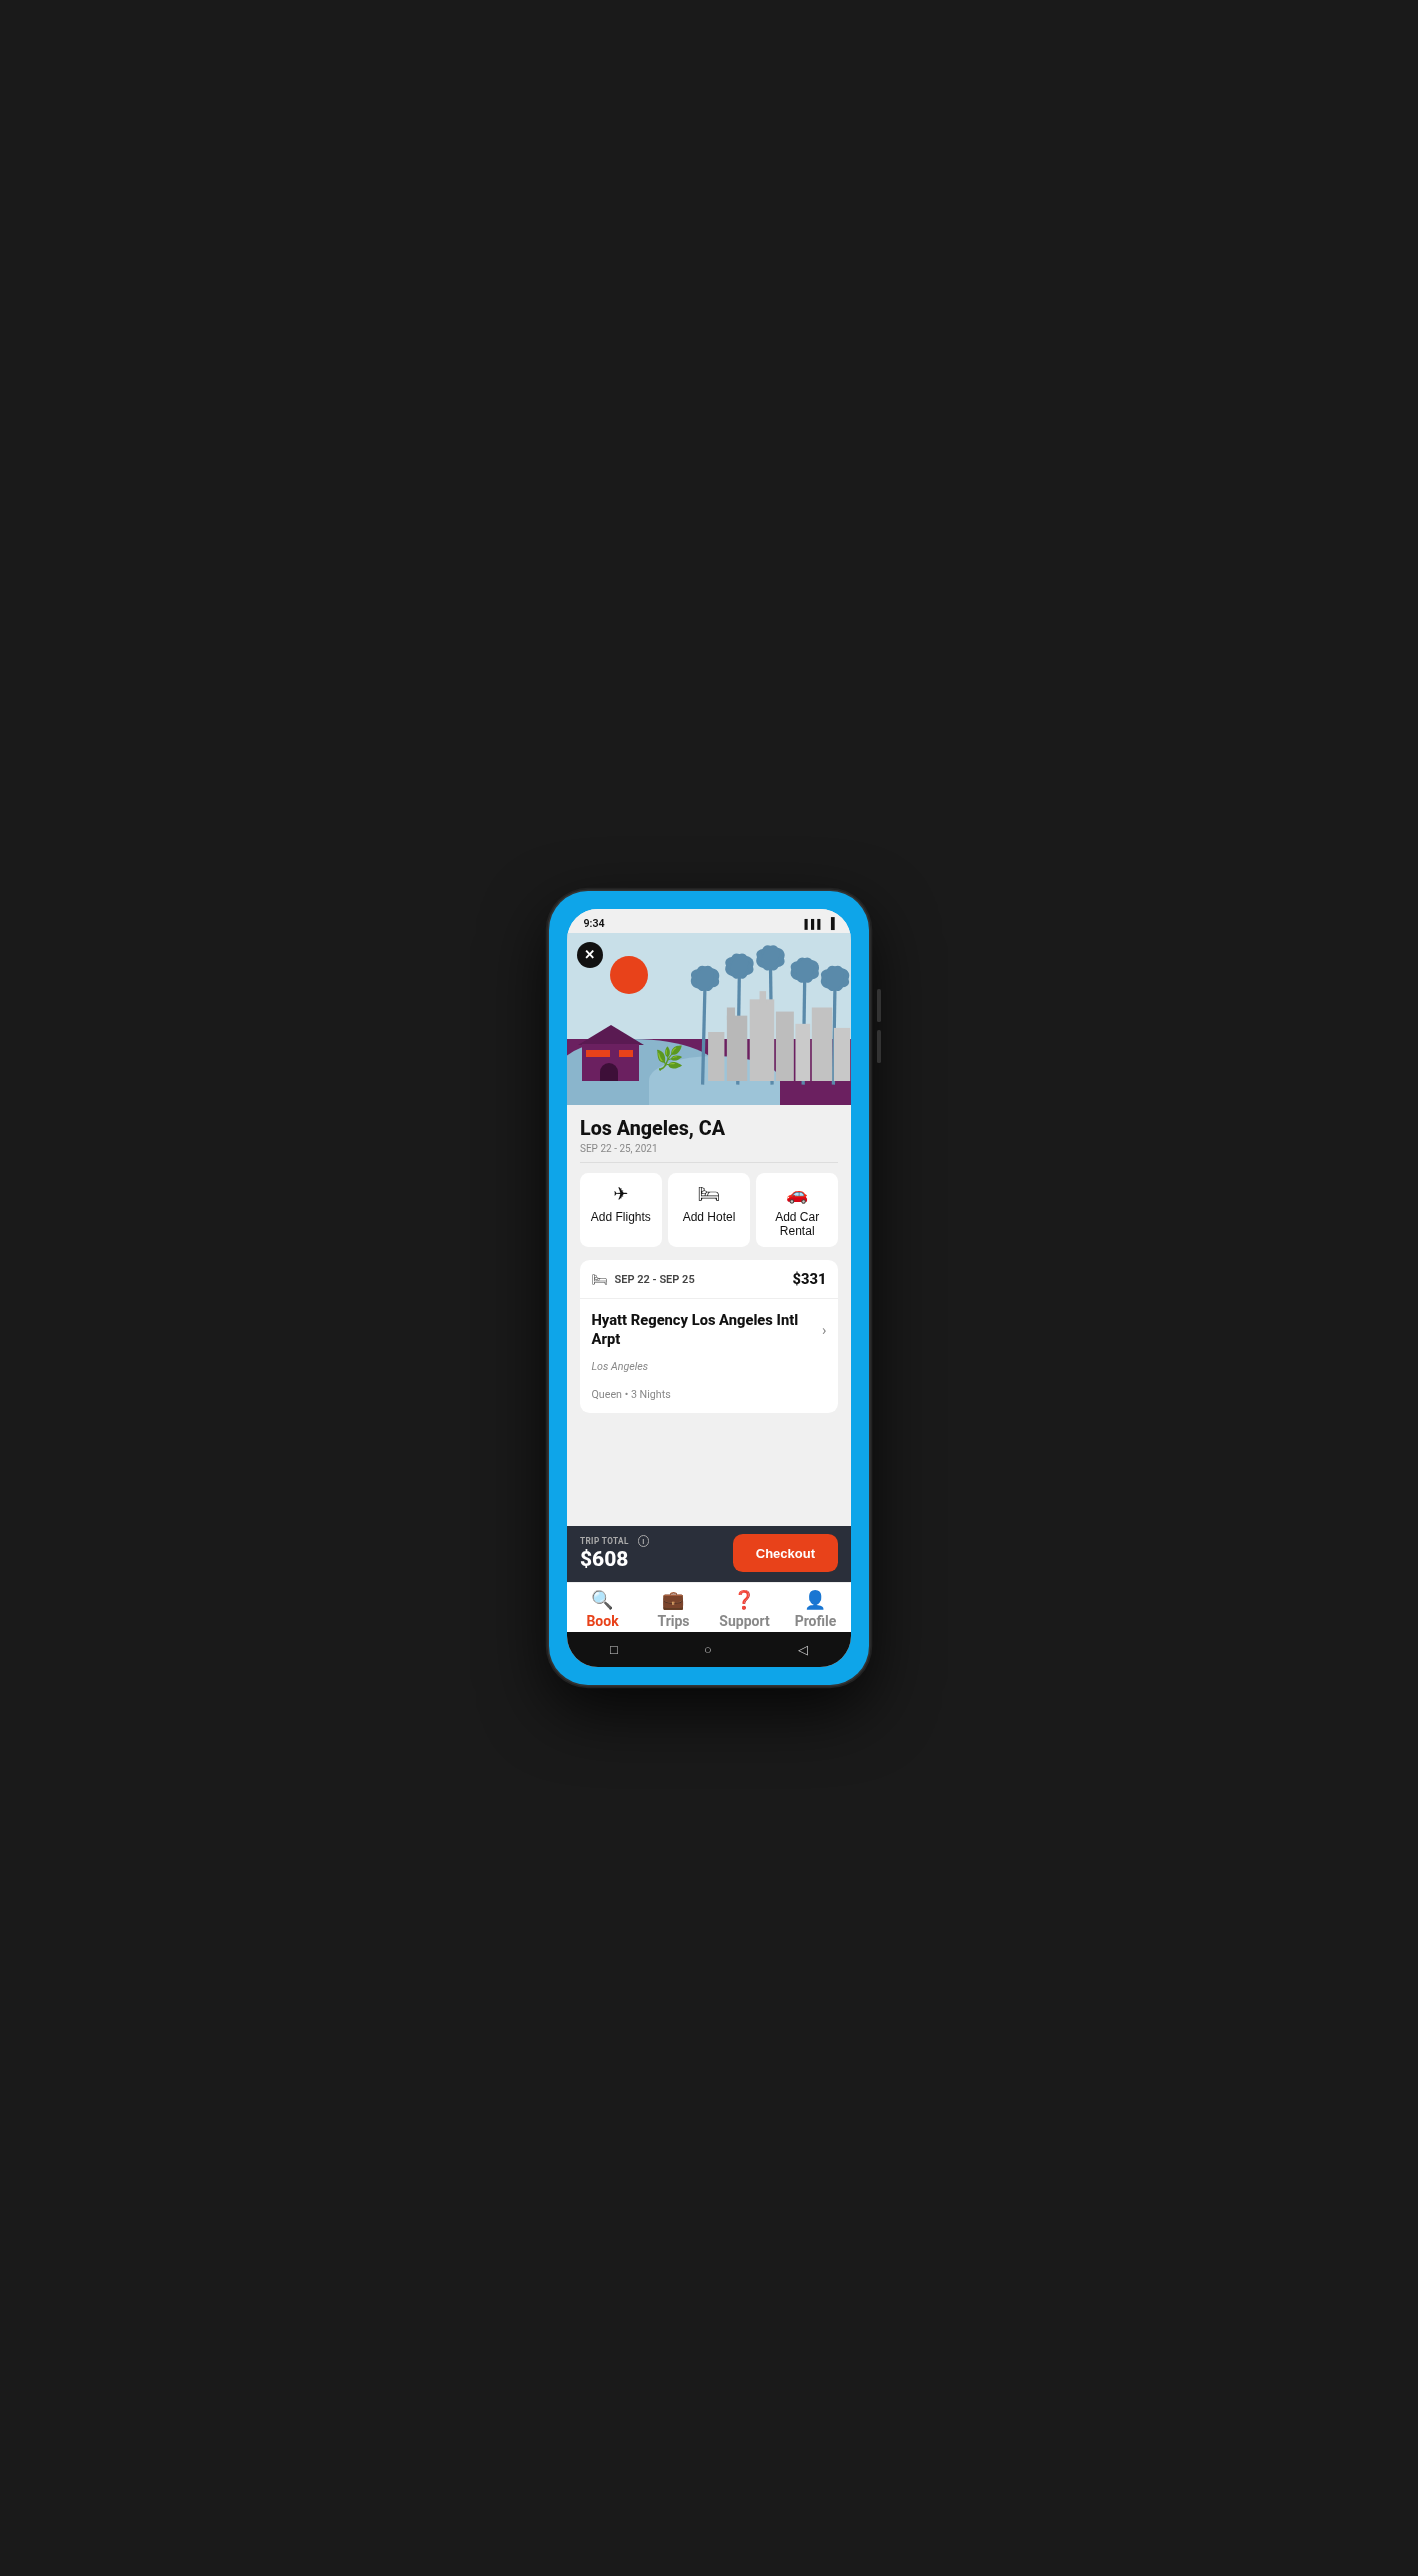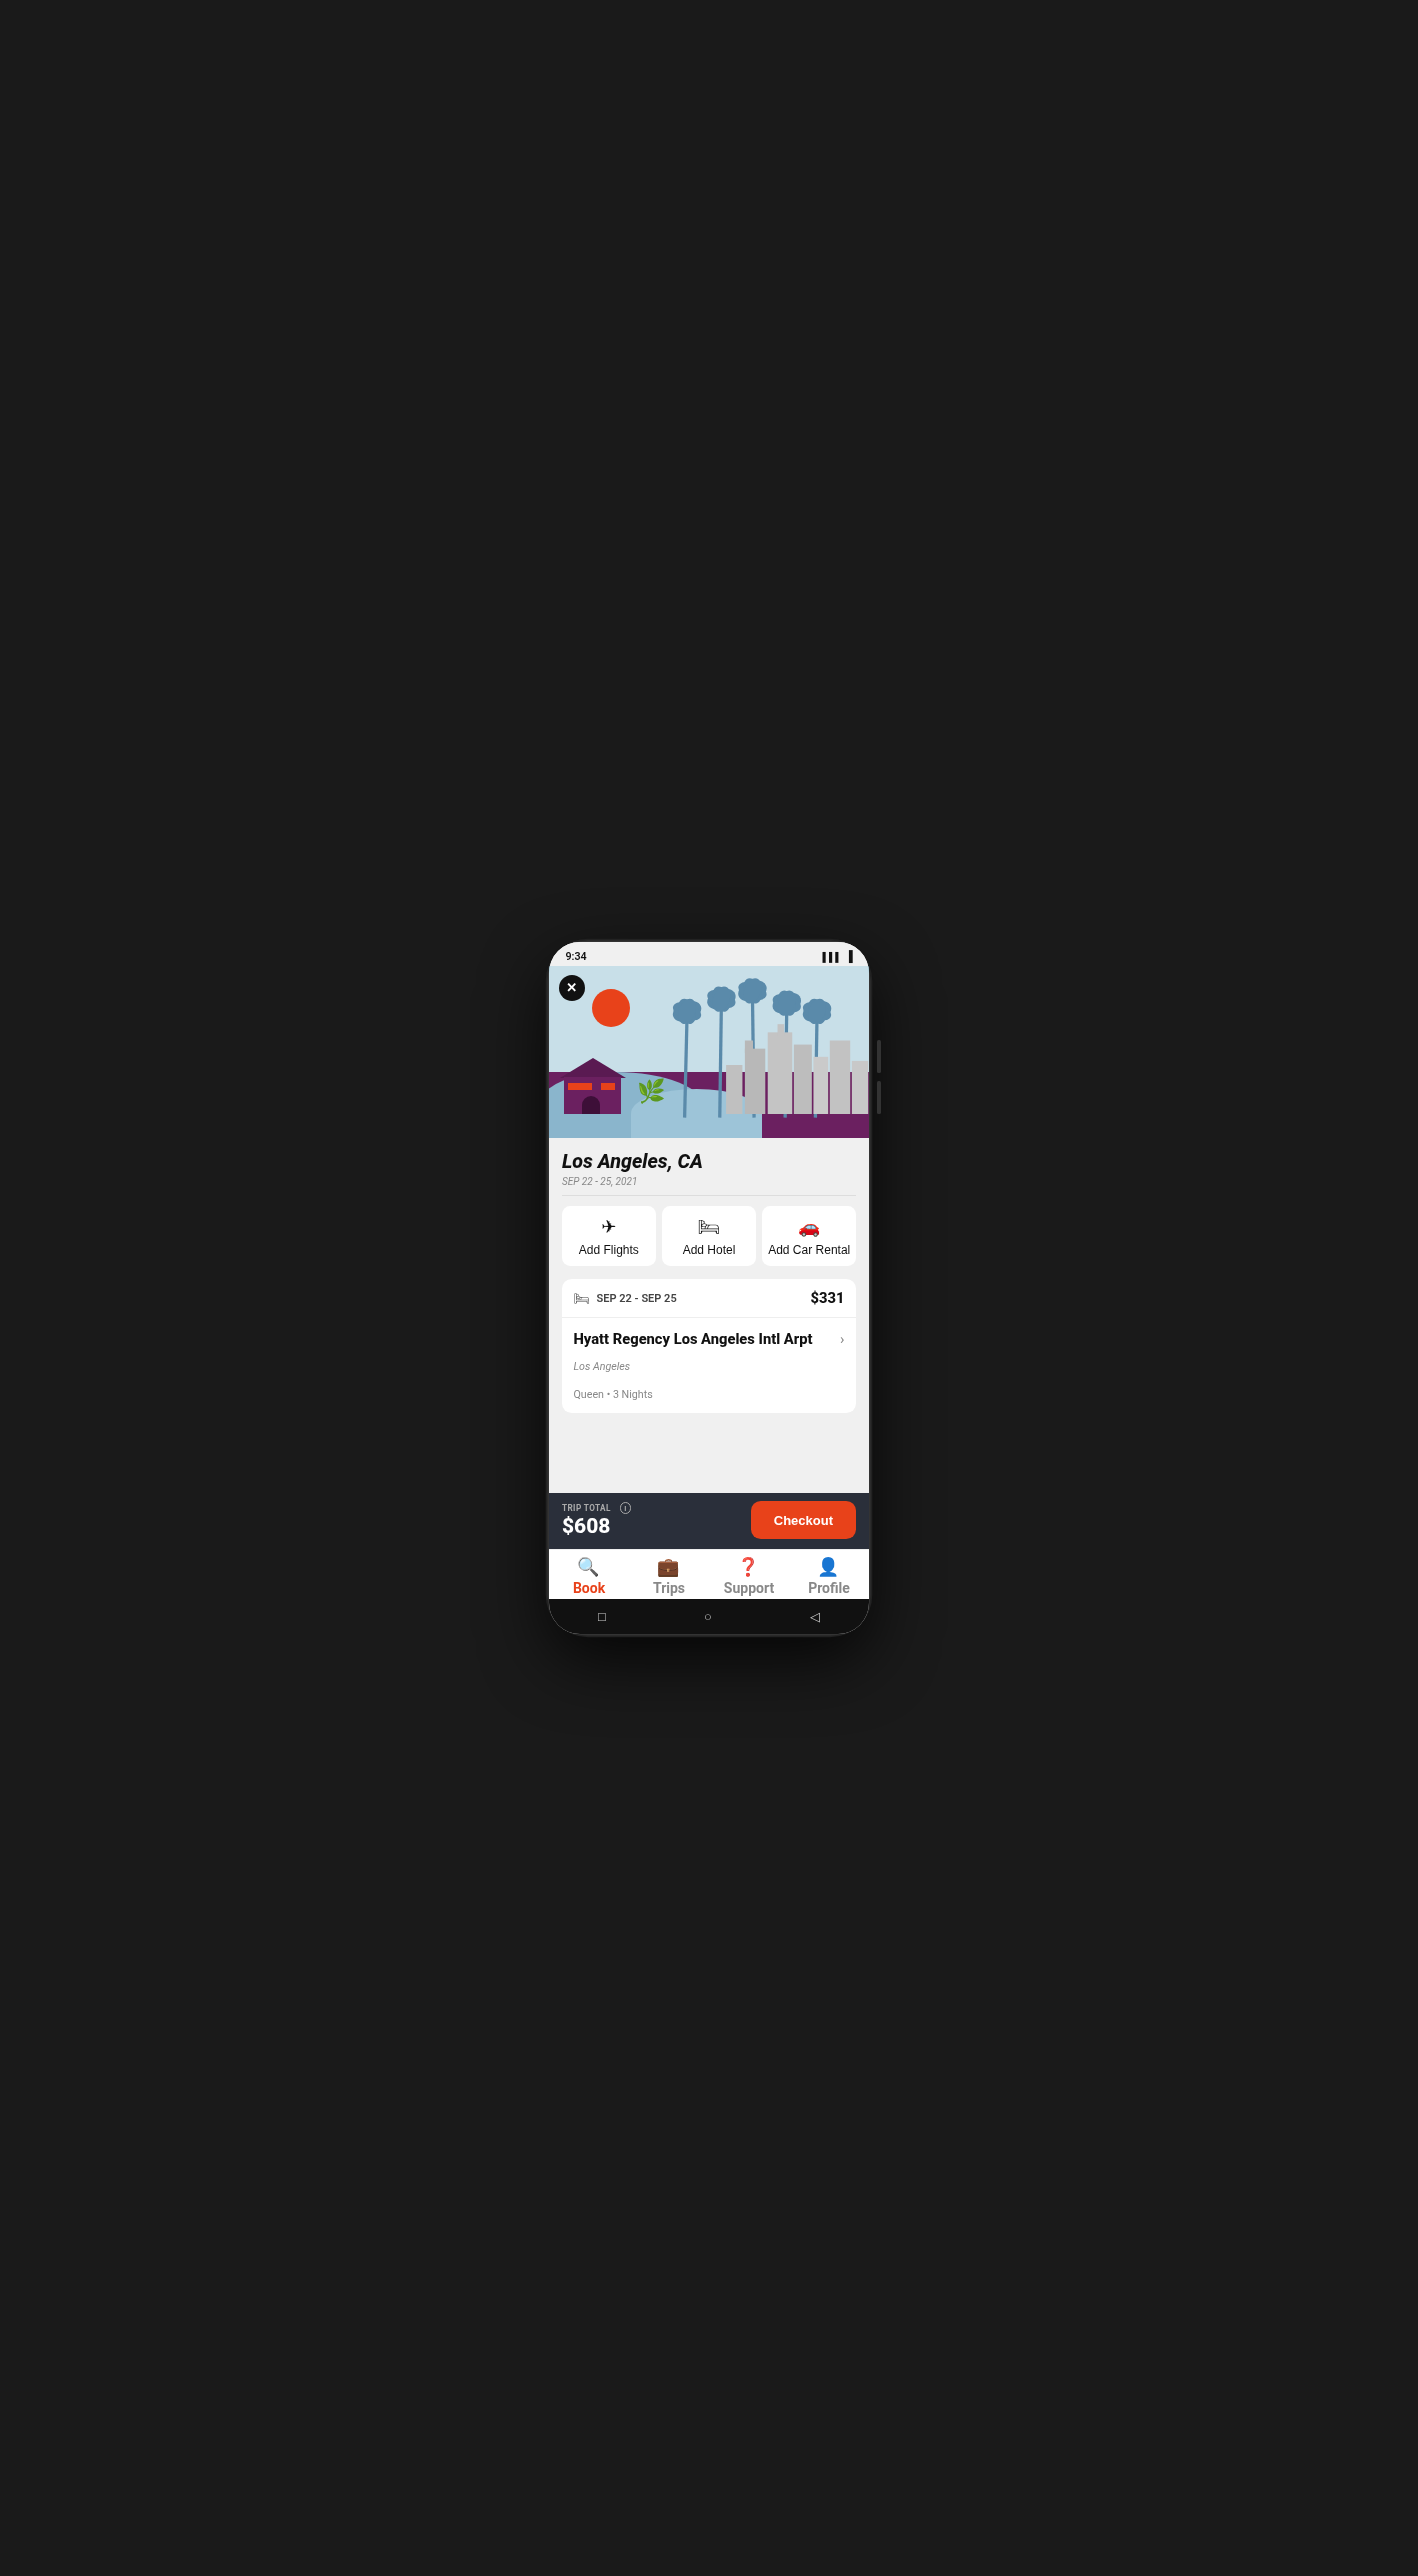--- a/index.html
+++ b/index.html
@@ -6,24 +6,24 @@
     body {
       background: #1a1a1a;
       display: flex;
       justify-content: center;
       align-items: center;
       min-height: 100vh;
       font-family: -apple-system, BlinkMacSystemFont, 'Segoe UI', Roboto, sans-serif;
     }
     .phone-frame {
       width: 320px;
-      height: 692px;
+      height: 794px;
       background: #0ea5e9;
       border-radius: 39px;
-      padding: 0;
+      padding: 18px;
       position: relative;
       box-shadow: 0 0 0 1.6px #333, 0 0 0 3.3px #222, 0 24.6px 66px rgba(0,0,0,0.8);
     }
     .phone-inner {
       width: 100%;
       height: 100%;
       background: #f0f0f0;
       border-radius: 31px;
       overflow: hidden;
       position: relative;
@@ -185,21 +185,20 @@
     .content {
       flex: 1;
       background: #f0f0f0;
       overflow-y: auto;
       display: flex;
       flex-direction: column;
     }
     .destination-header {
       background: #f0f0f0;
       padding: 11.5px 13px 8.2px;
-      font-style: italic;
     }
     .destination-title {
       font-size: 19.7px;
       font-weight: 800;
       color: #111;
       line-height: 1.2;
     }
     .destination-dates {
       font-size: 10px;
       color: #888;

